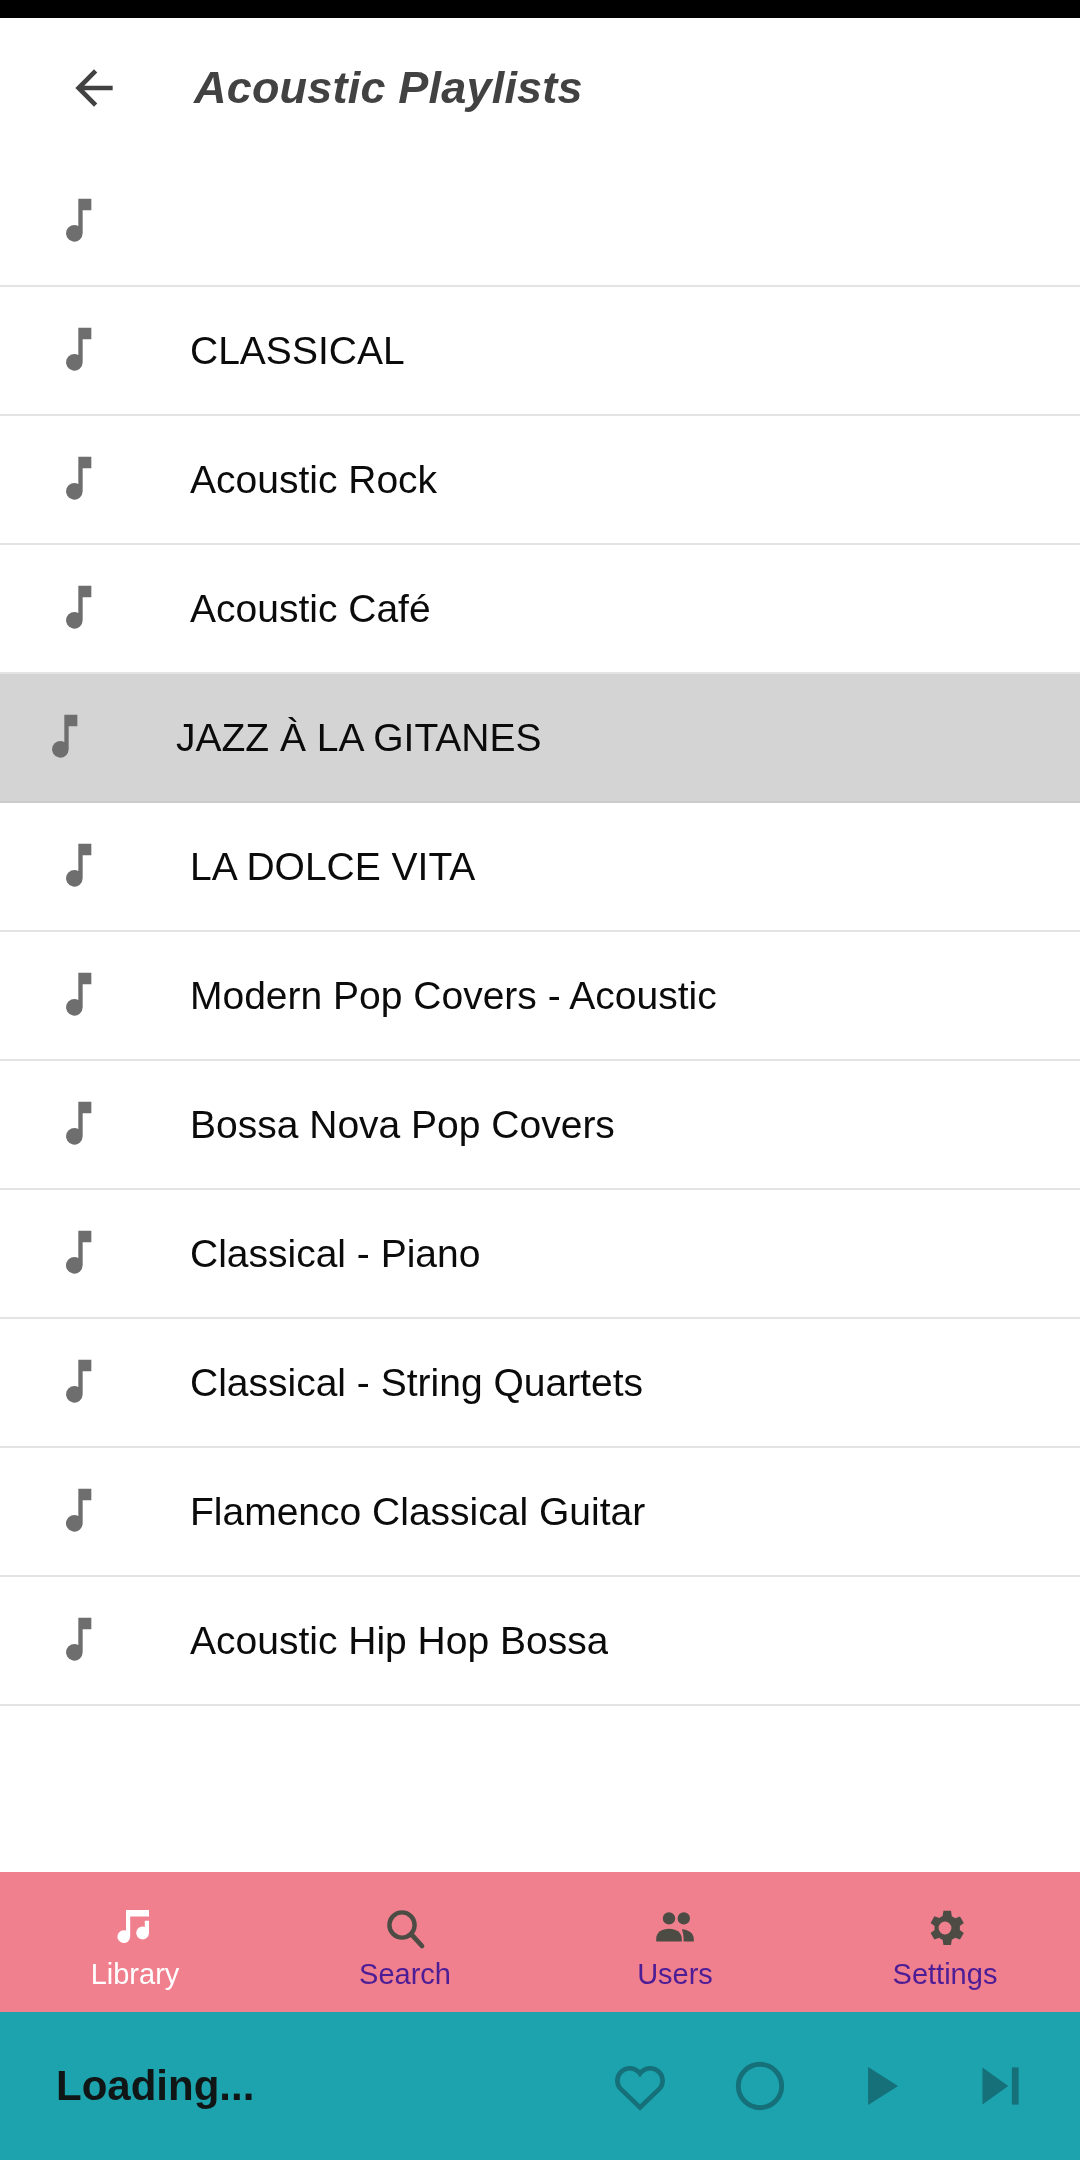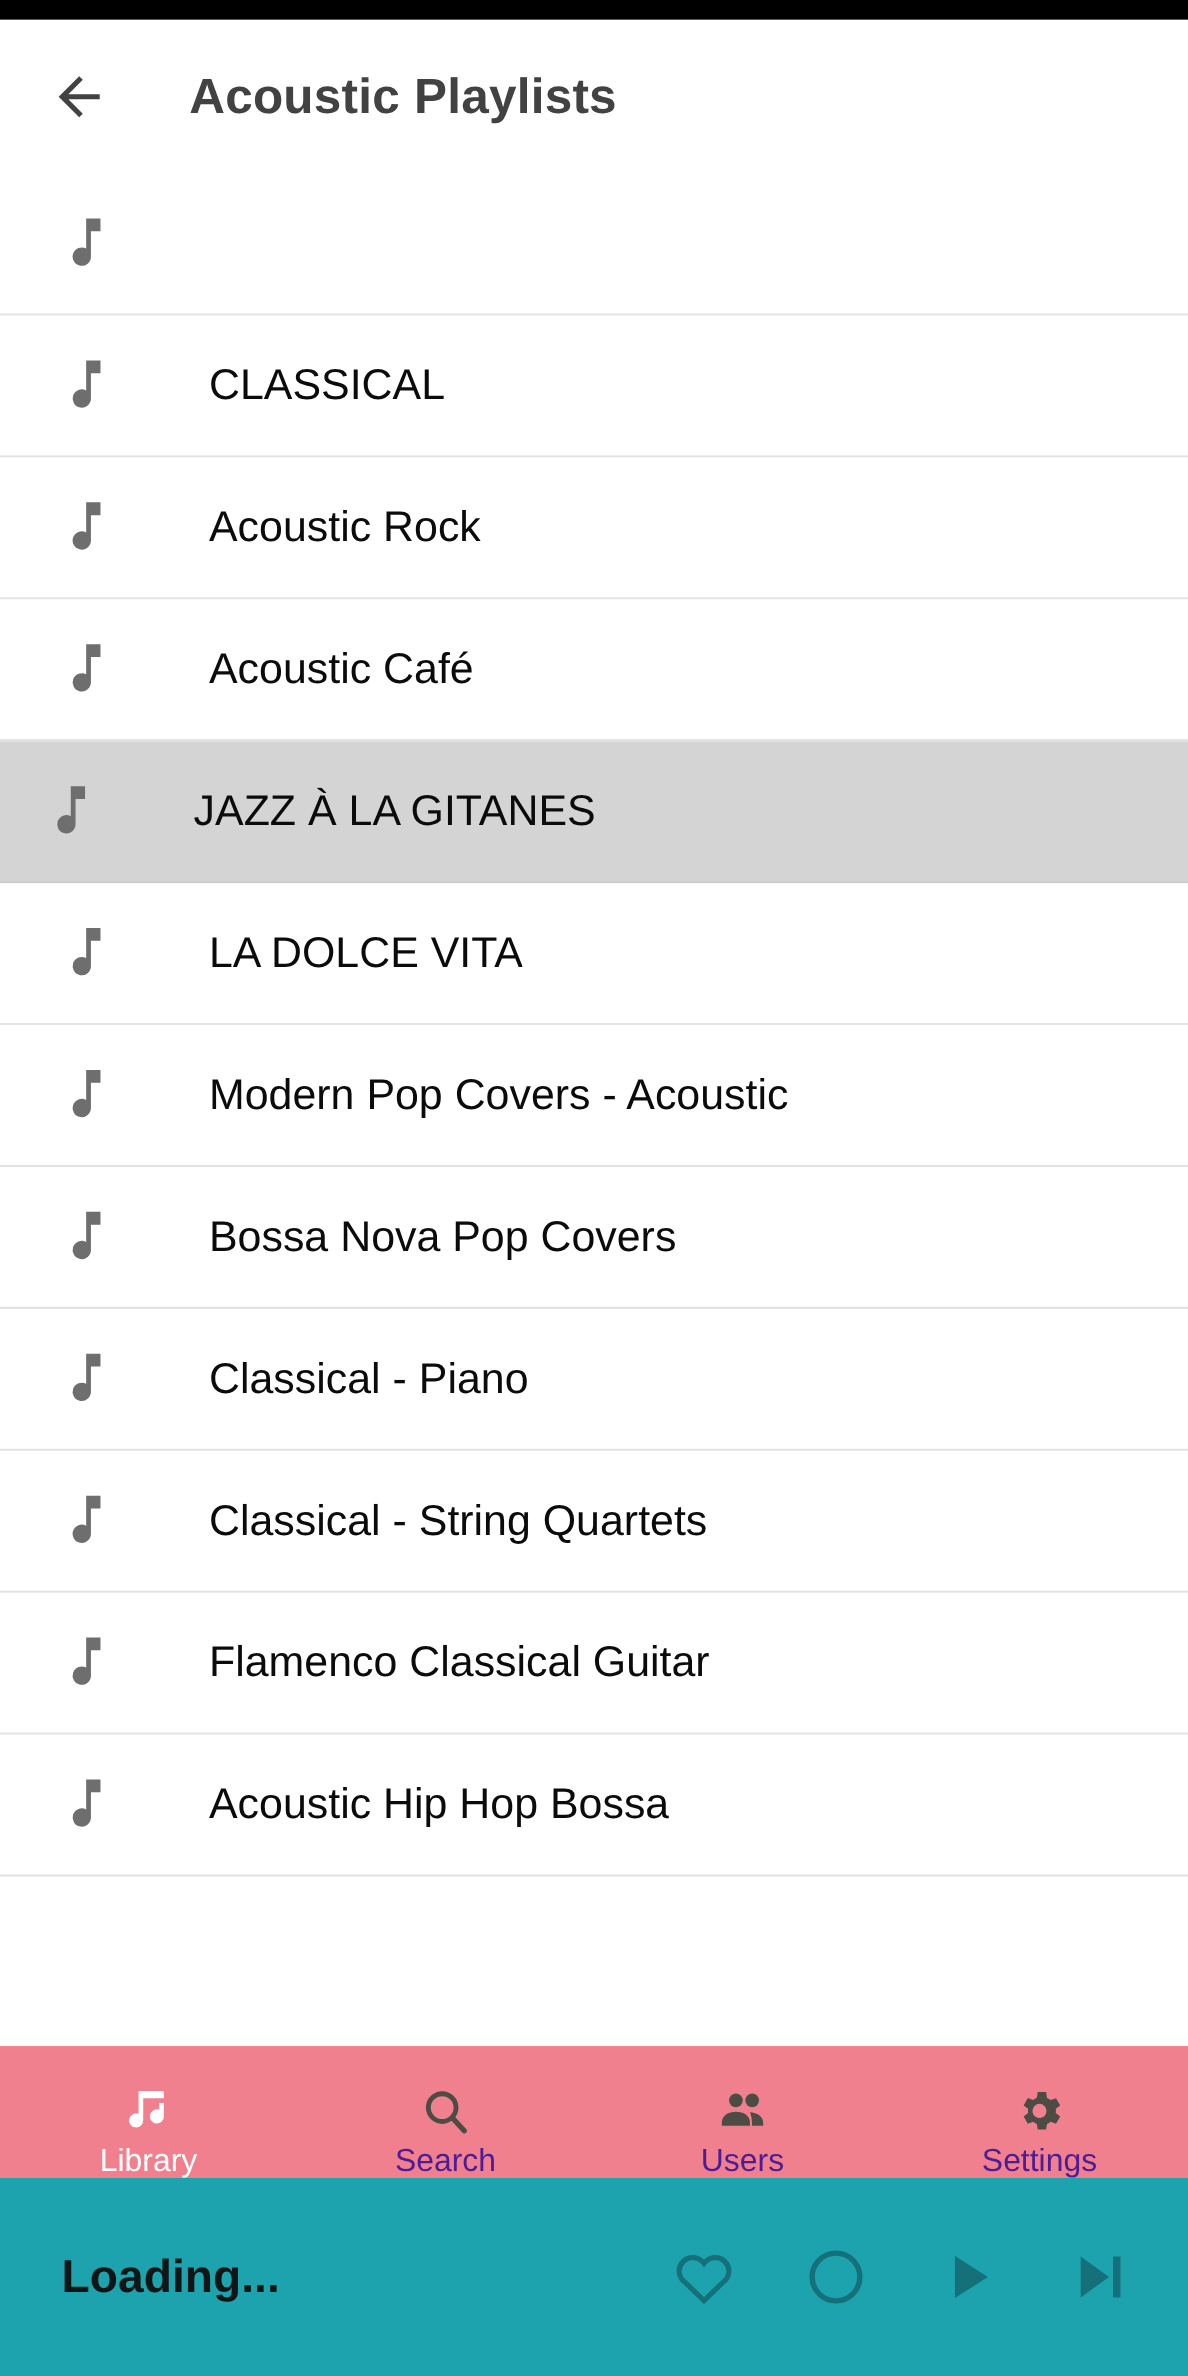--- a/index.html
+++ b/index.html
@@ -14,23 +14,24 @@
   
   .status-bar { height:18px; background:#000000; flex:0 0 auto; }
 
   
   .app-bar {
     flex:0 0 auto;
     height:140px;
     background:#ffffff;
     display:flex;
     align-items:center;
-    padding-left:36px;
+    padding-left:58px;
     position:relative;
     z-index:5;
+    font-style:italic;
   }
   .back-btn {
     width:72px; height:72px;
     display:flex; align-items:center; justify-content:center;
     flex:0 0 auto;
   }
   .back-btn svg { display:block; }
   .app-title {
     font-size:45px;
     font-weight:bold;
@@ -73,42 +74,42 @@
     font-size:39px;
     color:#0b0b0b;
     white-space:nowrap;
     overflow:hidden;
     text-overflow:ellipsis;
   }
 
   
   .tab-bar {
     flex:0 0 auto;
-    height:120px;
+    height:140px;
     background:#f1808f;
     display:flex;
-    align-items:flex-end;
+    align-items:center;
   }
   .tab {
     flex:1 1 0;
     display:flex;
     flex-direction:column;
     align-items:center;
     justify-content:center;
     gap:6px;
     padding-top:6px;
   }
   .tab-icon { height:52px; display:flex; align-items:center; justify-content:center; }
   .tab-label { font-size:29px; color:#4c1d95; line-height:1; }
   .tab.active .tab-label { color:#ffffff; }
 
   
   .player-bar {
     flex:0 0 auto;
-    height:180px;
+    height:148px;
     background:#1ca3ad;
     display:flex;
     align-items:center;
     padding:0 34px 0 56px;
   }
   .player-title {
     font-size:42px;
     font-weight:bold;
     color:#101616;
     white-space:nowrap;

